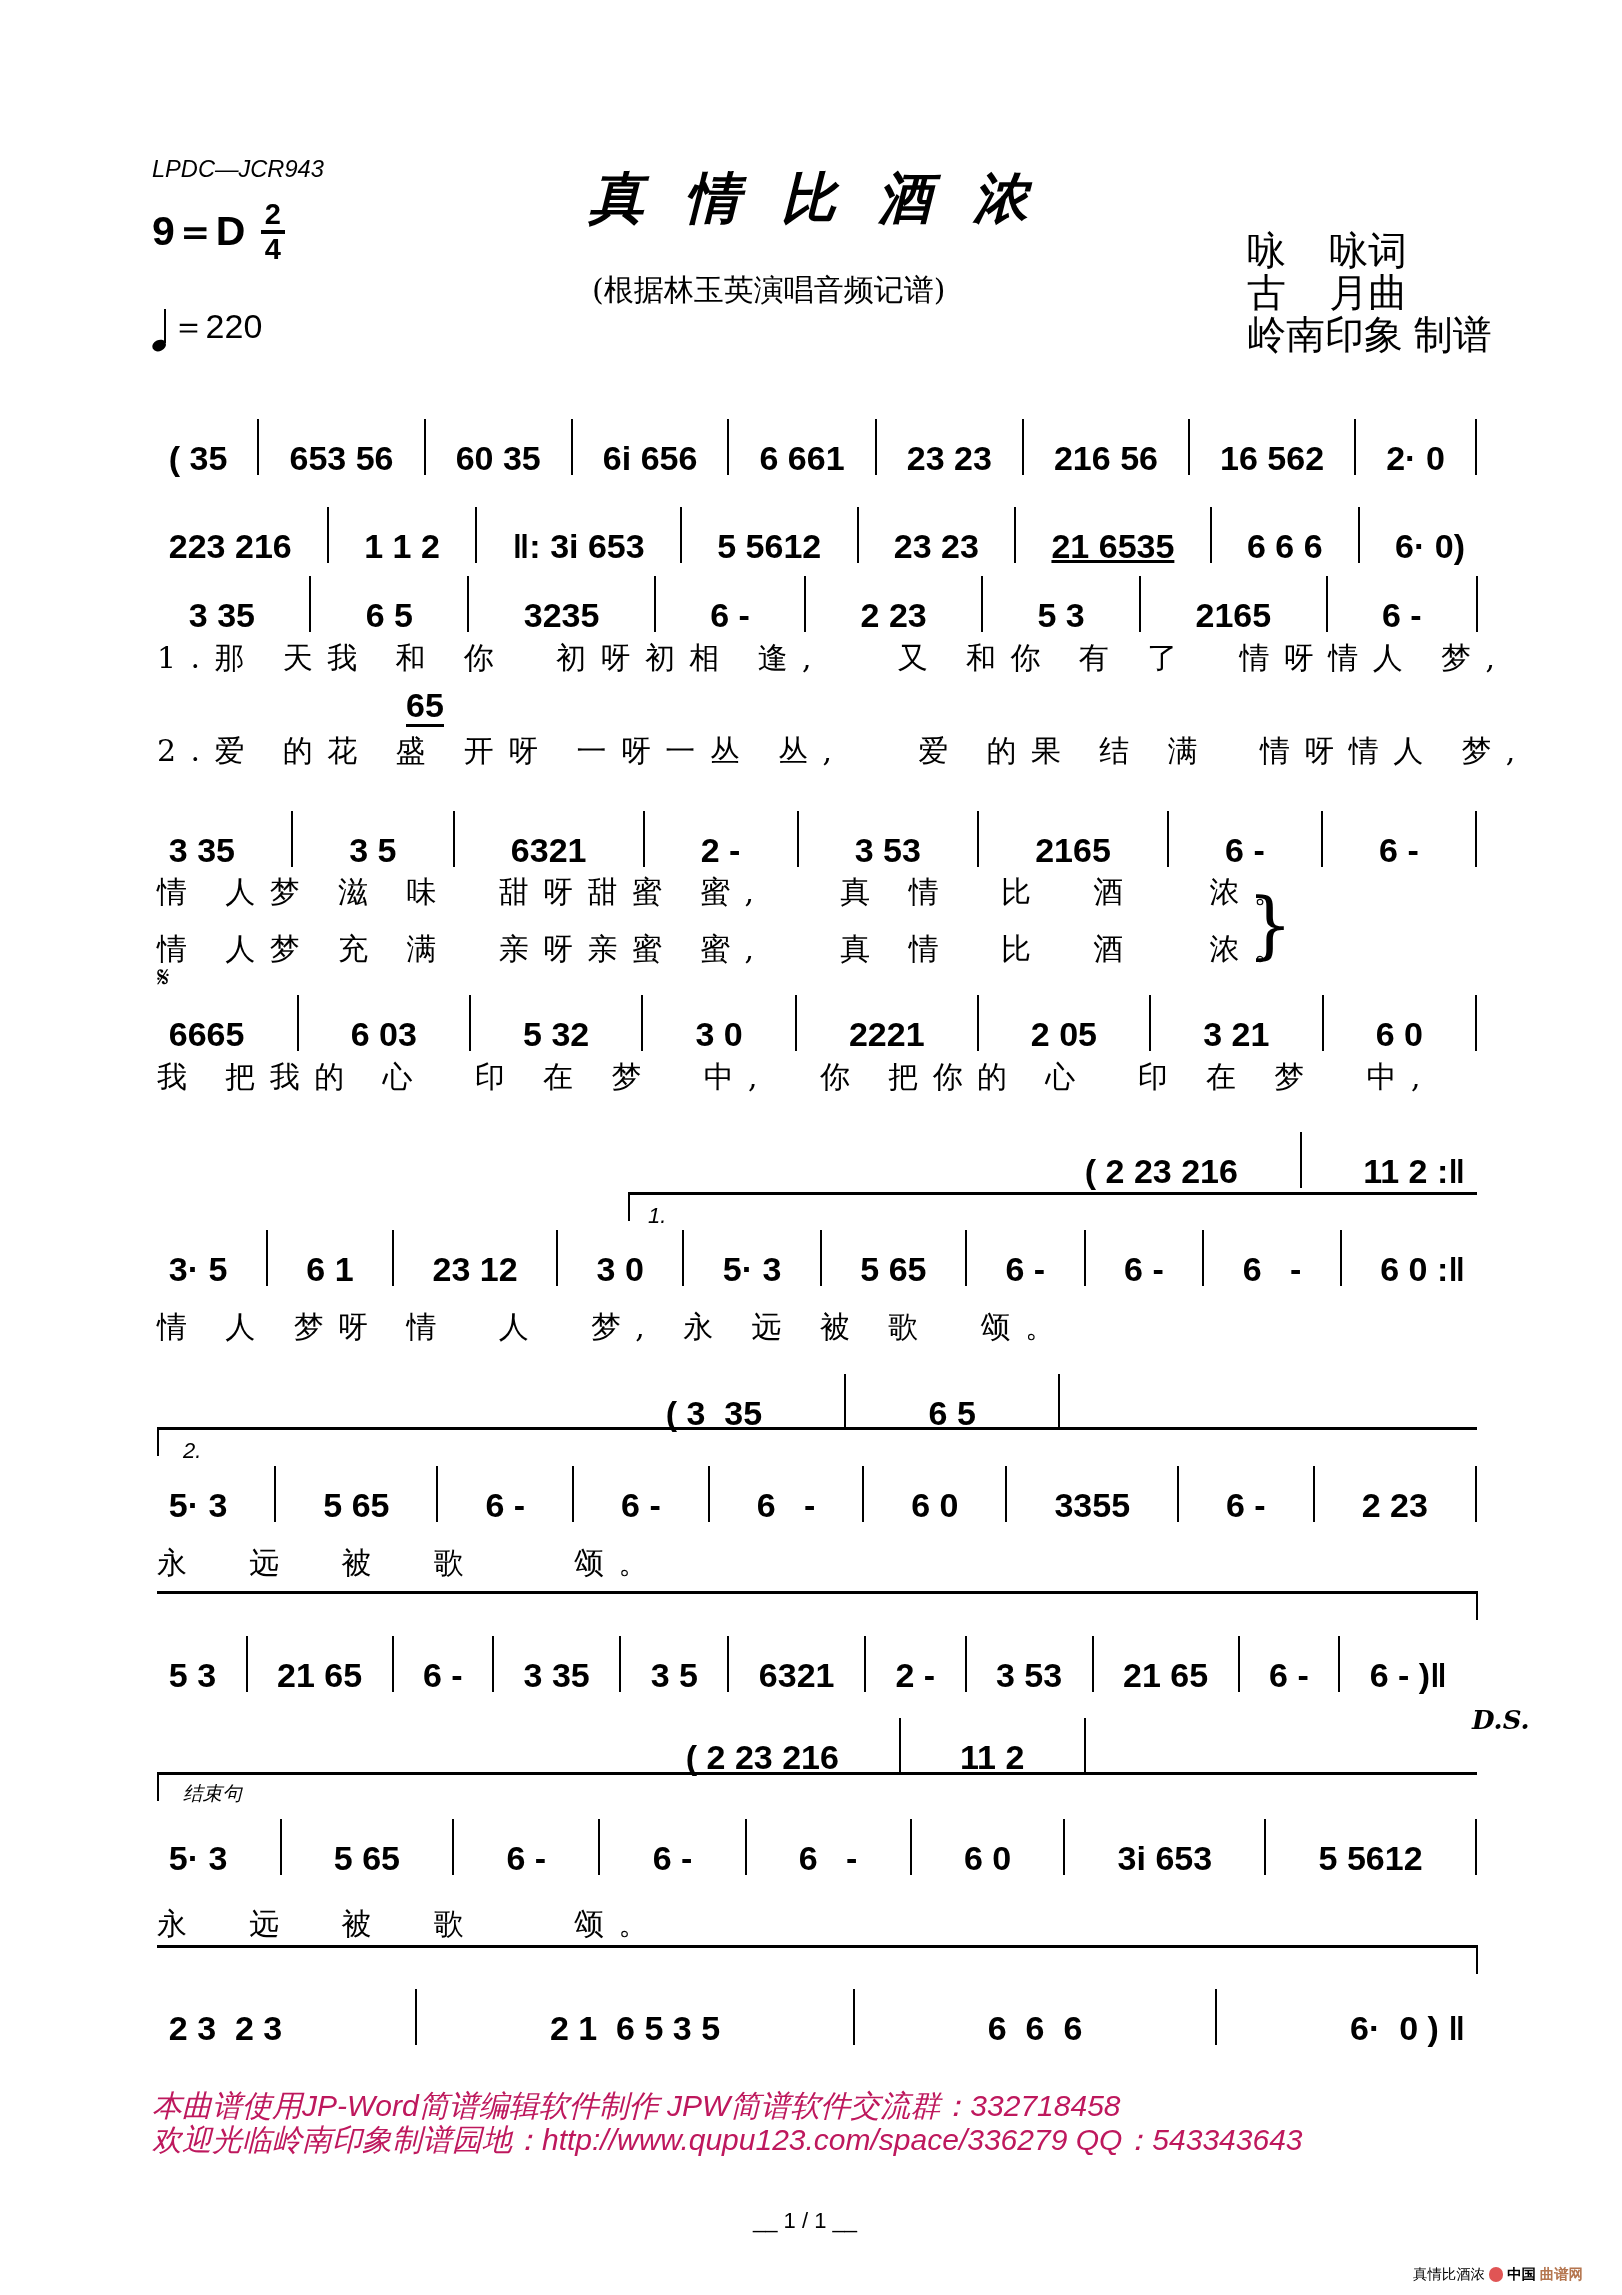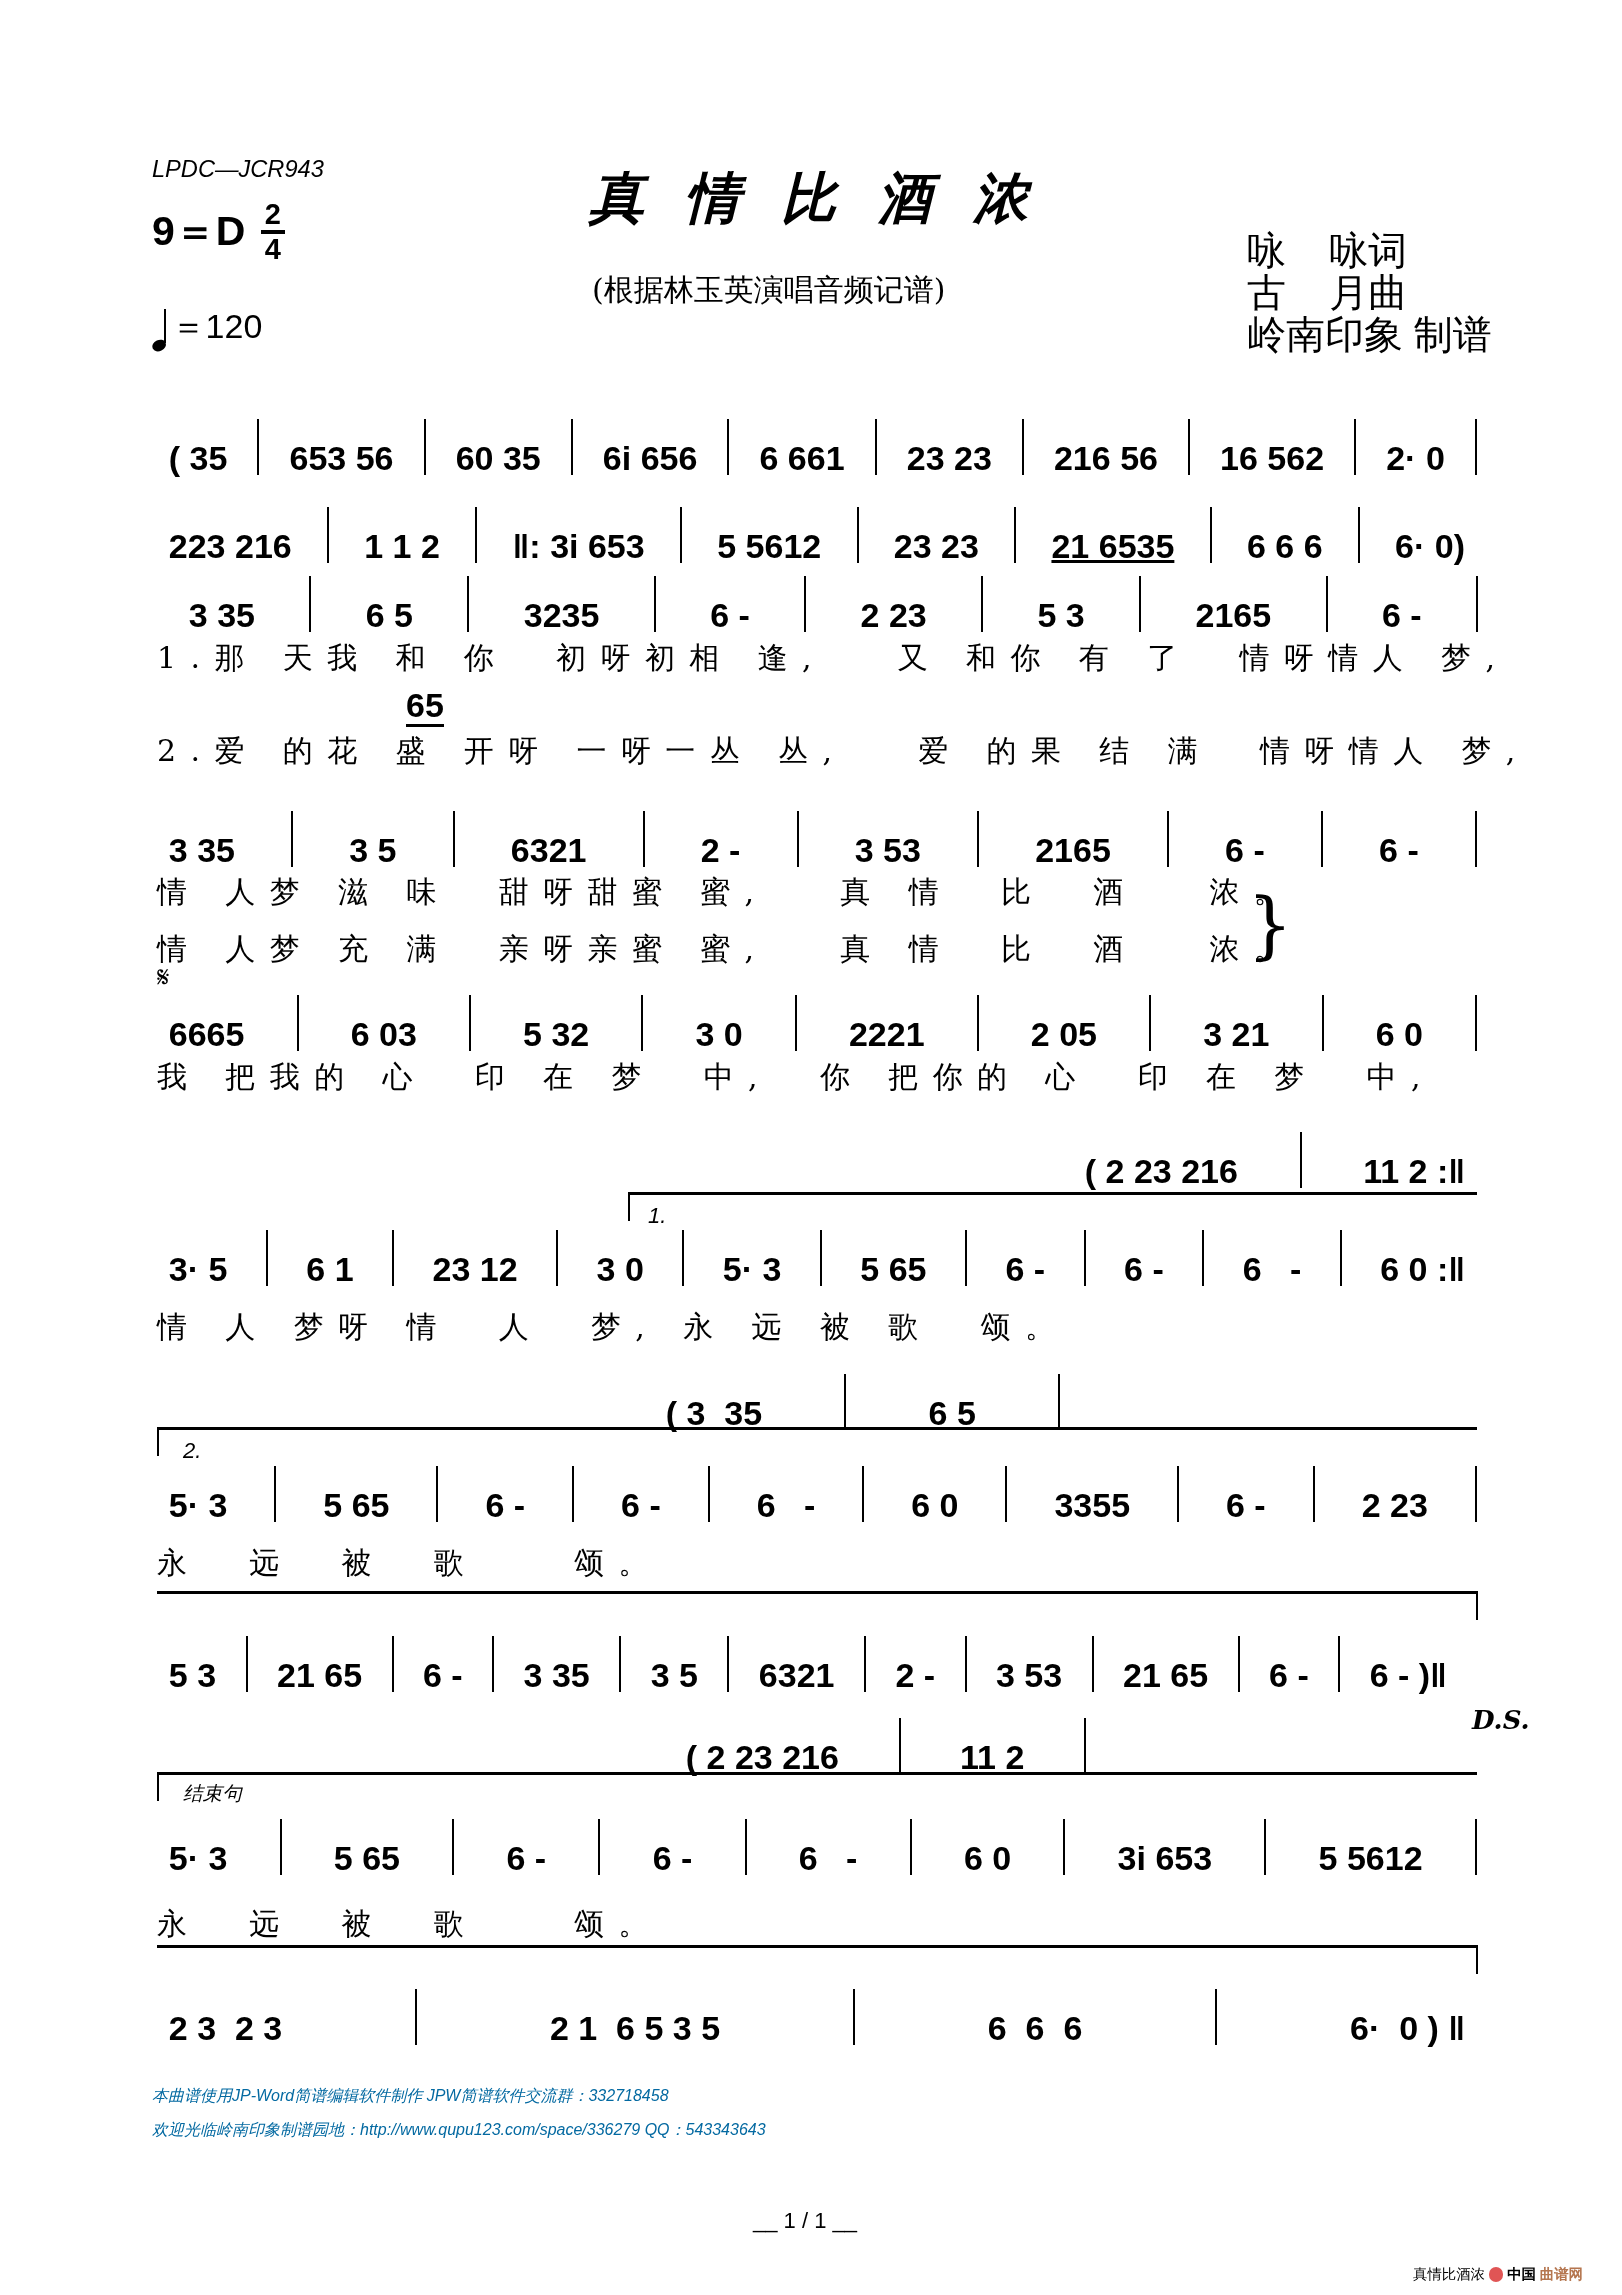--- a/index.html
+++ b/index.html
@@ -20,21 +20,21 @@
   .credits div { white-space:pre; }
 
   .row { position:absolute; left:157px; right:141px; display:flex; align-items:flex-end; white-space:nowrap; }
   .m { display:flex; align-items:flex-end; gap:9.2px; padding:0 11.8px; position:relative; }
   .bl { width:2px; height:56px; background:#000; align-self:flex-end; margin-bottom:2.6px; flex:0 0 2px; }
   .nt { font-size:34px; font-weight:bold; font-family:"Liberation Sans",sans-serif; line-height:39px; text-align:center; min-width:18.3px; position:relative; }
   .lyr { position:absolute; left:157px; font-size:30px; font-family:"DejaVu Serif",serif; letter-spacing:14.4px; white-space:pre; }
   .vline { position:absolute; height:2.6px; background:#000; }
   .hook { position:absolute; width:2px; background:#000; }
   .ds { font-size:26px; font-weight:bold; font-style:italic; font-family:"DejaVu Serif",serif; }
-  .footer { left:152px; font-size:16px; font-style:italic; color:#0369a1; }
+  .footer { left:152px; font-size:30px; font-style:italic; color:#be185d; }
   .page { left:753px; top:2208px; font-size:22px; }
   .wm { left:1413px; top:2265px; font-size:14.4px; display:flex; align-items:center; gap:3.9px; }
   .wm .logo { width:14.4px; height:14.4px; border-radius:50%; }
   .seg { position:absolute; font-size:22px; font-style:italic; }
 </style>
 </head>
 <body>
 
 <div class="abs code">LPDC—JCR943</div>
 <div class="abs key">
@@ -43,21 +43,21 @@
     <span>2</span>
     <span class="bar"></span>
     <span>4</span>
   </span>
 </div>
 <div class="abs tempo">
   <span class="qnote">
       <span class="stem"></span>
       <span class="head"></span>
     </span>
-  <span>＝120</span>
+  <span>＝220</span>
 </div>
 <div class="abs title">真情比酒浓</div>
 <div class="abs subtitle">(根据林玉英演唱音频记谱)</div>
 <div class="abs credits">
   <div>咏    咏词</div>
   <div>古    月曲</div>
   <div>岭南印象 制谱</div>
 </div>
 
 <div id="score">

